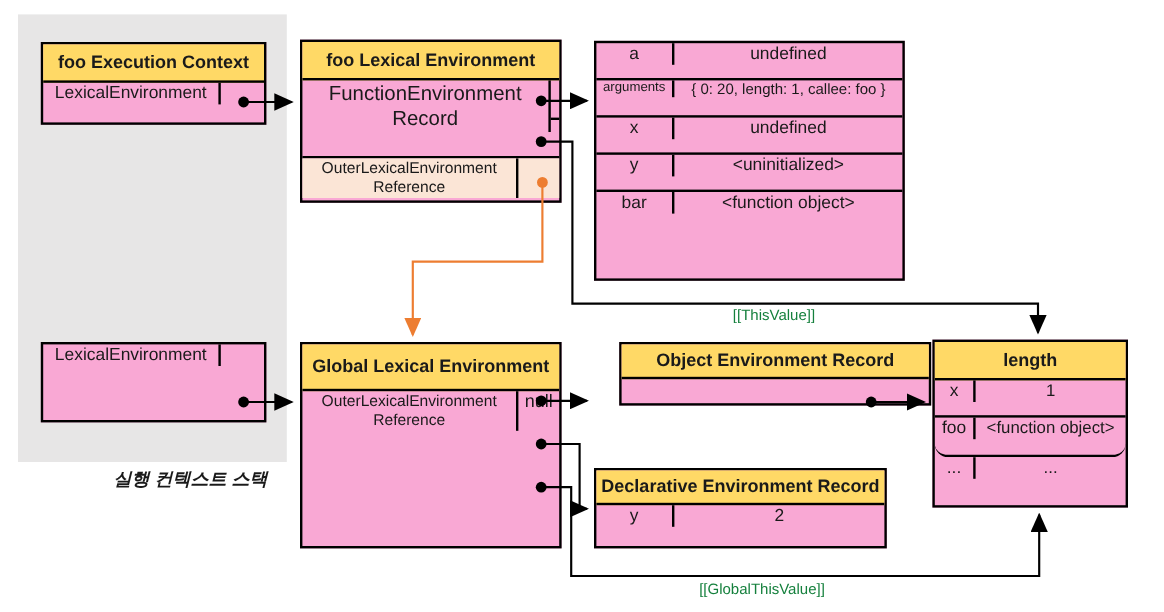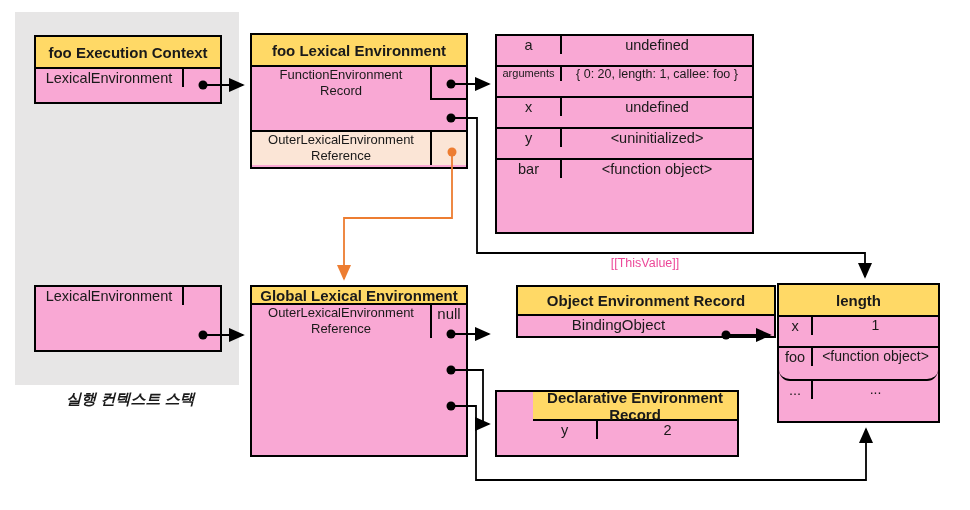--- a/index.html
+++ b/index.html
@@ -54,31 +54,31 @@
   .gec { top: 285px; height: 67px; }
   .exec-box .hdr { height: 32px; }
   .exec-box .row { height: 31px; }
   .exec-box .label-cell { flex: 1; }
   .exec-box .dot-cell { width: 36px; }
 
   
   .fle { left: 250px; top: 33px; width: 218px; height: 136px; }
   .fle .hdr { height: 32px; }
   .fle .mid { height: 65px; }
-  .fle .record-cell { flex: 1; font-size: 13px; padding: 0 22px; }
+  .fle .record-cell { flex: 1; font-size: 17px; padding: 0 22px; }
   .fle .ptr-col { width: 34px; display: flex; flex-direction: column; }
   .fle .ptr-col .pc1 { height: 33px; border-bottom: 2px solid #000; }
   .fle .ptr-col .pc2 { flex: 1; }
   .fle .outer-row { height: 33px; background: #FBE5D6; }
   .fle .outer-cell { flex: 1; font-size: 13px; padding: 0 14px; }
   .fle .outer-ptr { width: 34px; }
 
   
   .gle { left: 250px; top: 285px; width: 218px; height: 172px; }
-  .gle .hdr { height: 18px; }
+  .gle .hdr { height: 39px; }
   .gle .mid { height: 103px; }
   .gle .record-cell { flex: 1; font-size: 14.5px; }
   .gle .ptr-col { width: 34px; display: flex; flex-direction: column; }
   .gle .ptr-col .pc1 { height: 30px; border-bottom: 2px solid #000; }
   .gle .ptr-col .pc2 { height: 36px; border-bottom: 2px solid #000; }
   .gle .ptr-col .pc3 { flex: 1; }
   .gle .outer-row { height: 32px; }
   .gle .outer-cell { flex: 1; font-size: 13px; padding: 0 14px; }
   .gle .null-cell { width: 34px; font-size: 15px; }
 
@@ -92,44 +92,44 @@
   .fer .row { height: 31px; }
   .fer .row-args .key-cell { font-size: 11px; }
   .fer .row-args .val-cell { font-size: 12.5px; }
 
   .oer { left: 516px; top: 285px; width: 260px; height: 53px; }
   .oer .hdr { height: 29px; }
   .oer .row { height: 32px; }
   .oer .label-cell { flex: 1; font-size: 15px; }
   .oer .dot-cell { width: 55px; border-left: 2px solid #000; }
 
-  .der { left: 495px; top: 390px; width: 244px; height: 67px; padding-left: 36px; }
+  .der { left: 495px; top: 390px; width: 244px; height: 67px; }
   .der .hdr { height: 29px; }
   .der .row { height: 32px; }
 
   .win { left: 777px; top: 283px; width: 163px; height: 140px; }
   .win .hdr { height: 32px; }
   .win .key-cell { width: 34px; }
   .win .val-cell { flex: 1; font-size: 14px; }
   .win .r1 { height: 31px; }
   .win .r2 { height: 33px; border-radius: 11px; }
   .win .r3 { flex: 1; }
   .win .body { display: flex; flex-direction: column; height: 102px; }
 
   
   .free-label {
     position: absolute;
     font-size: 12.5px;
     text-align: center;
-    color: #ec4899;
+    color: #15803d;
   }
   .caption {
     position: absolute;
     left: 38px; top: 390px; width: 185px;
-    text-align: center;
+    text-align: right;
     font-size: 15px;
     font-weight: bold;
     font-style: italic;
   }
 
   svg.arrows {
     position: absolute;
     inset: 0;
     pointer-events: none;
   }
@@ -199,24 +199,20 @@
   <div class="box gle">
     <div class="hdr">Global Lexical Environment</div>
     <div class="row outer-row">
       <div class="cell outer-cell b-right">OuterLexicalEnvironment Reference</div>
       <div class="cell null-cell">null</div>
     </div>
   </div>
 
   <div class="box oer">
     <div class="hdr">Object Environment Record</div>
-    <div class="row">
-      <div class="cell label-cell">BindingObject</div>
-      <div class="cell dot-cell"></div>
-    </div>
   </div>
 
   <div class="box kv-table der">
     <div class="hdr">Declarative Environment Record</div>
     <div class="row">
       <div class="cell key-cell b-right">y</div>
       <div class="cell val-cell">2</div>
     </div>
   </div>
 
@@ -232,20 +228,21 @@
         <div class="cell val-cell">&lt;function object&gt;</div>
       </div>
       <div class="row r3">
         <div class="cell key-cell b-right">...</div>
         <div class="cell val-cell">...</div>
       </div>
     </div>
   </div>
 
   <div class="free-label" style="left:575px; top:256px; width:140px;">[[ThisValue]]</div>
+  <div class="free-label" style="left:555px; top:484px; width:160px;">[[GlobalThisValue]]</div>
   <div class="caption">실행 컨텍스트 스택</div>
 
   <svg class="arrows" width="970" height="510" viewBox="0 0 970 510">
     <defs>
       <marker id="arrBlack" markerWidth="9" markerHeight="8" refX="8" refY="4" orient="auto">
         <polygon points="0,0 9,4 0,8" fill="#000"></polygon>
       </marker>
       <marker id="arrOrange" markerWidth="9" markerHeight="8" refX="8" refY="4" orient="auto">
         <polygon points="0,0 9,4 0,8" fill="#ED7D31"></polygon>
       </marker>

